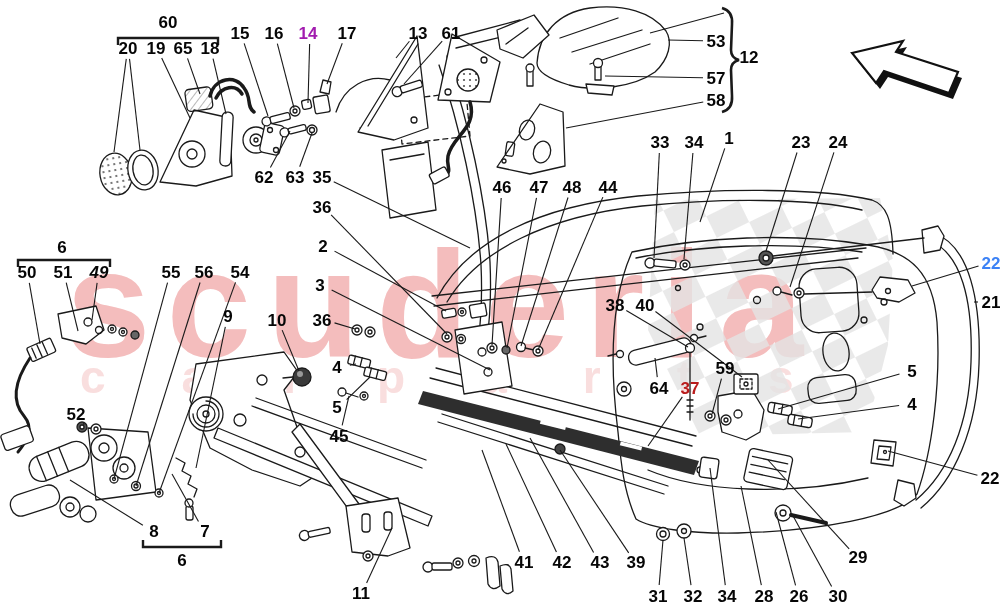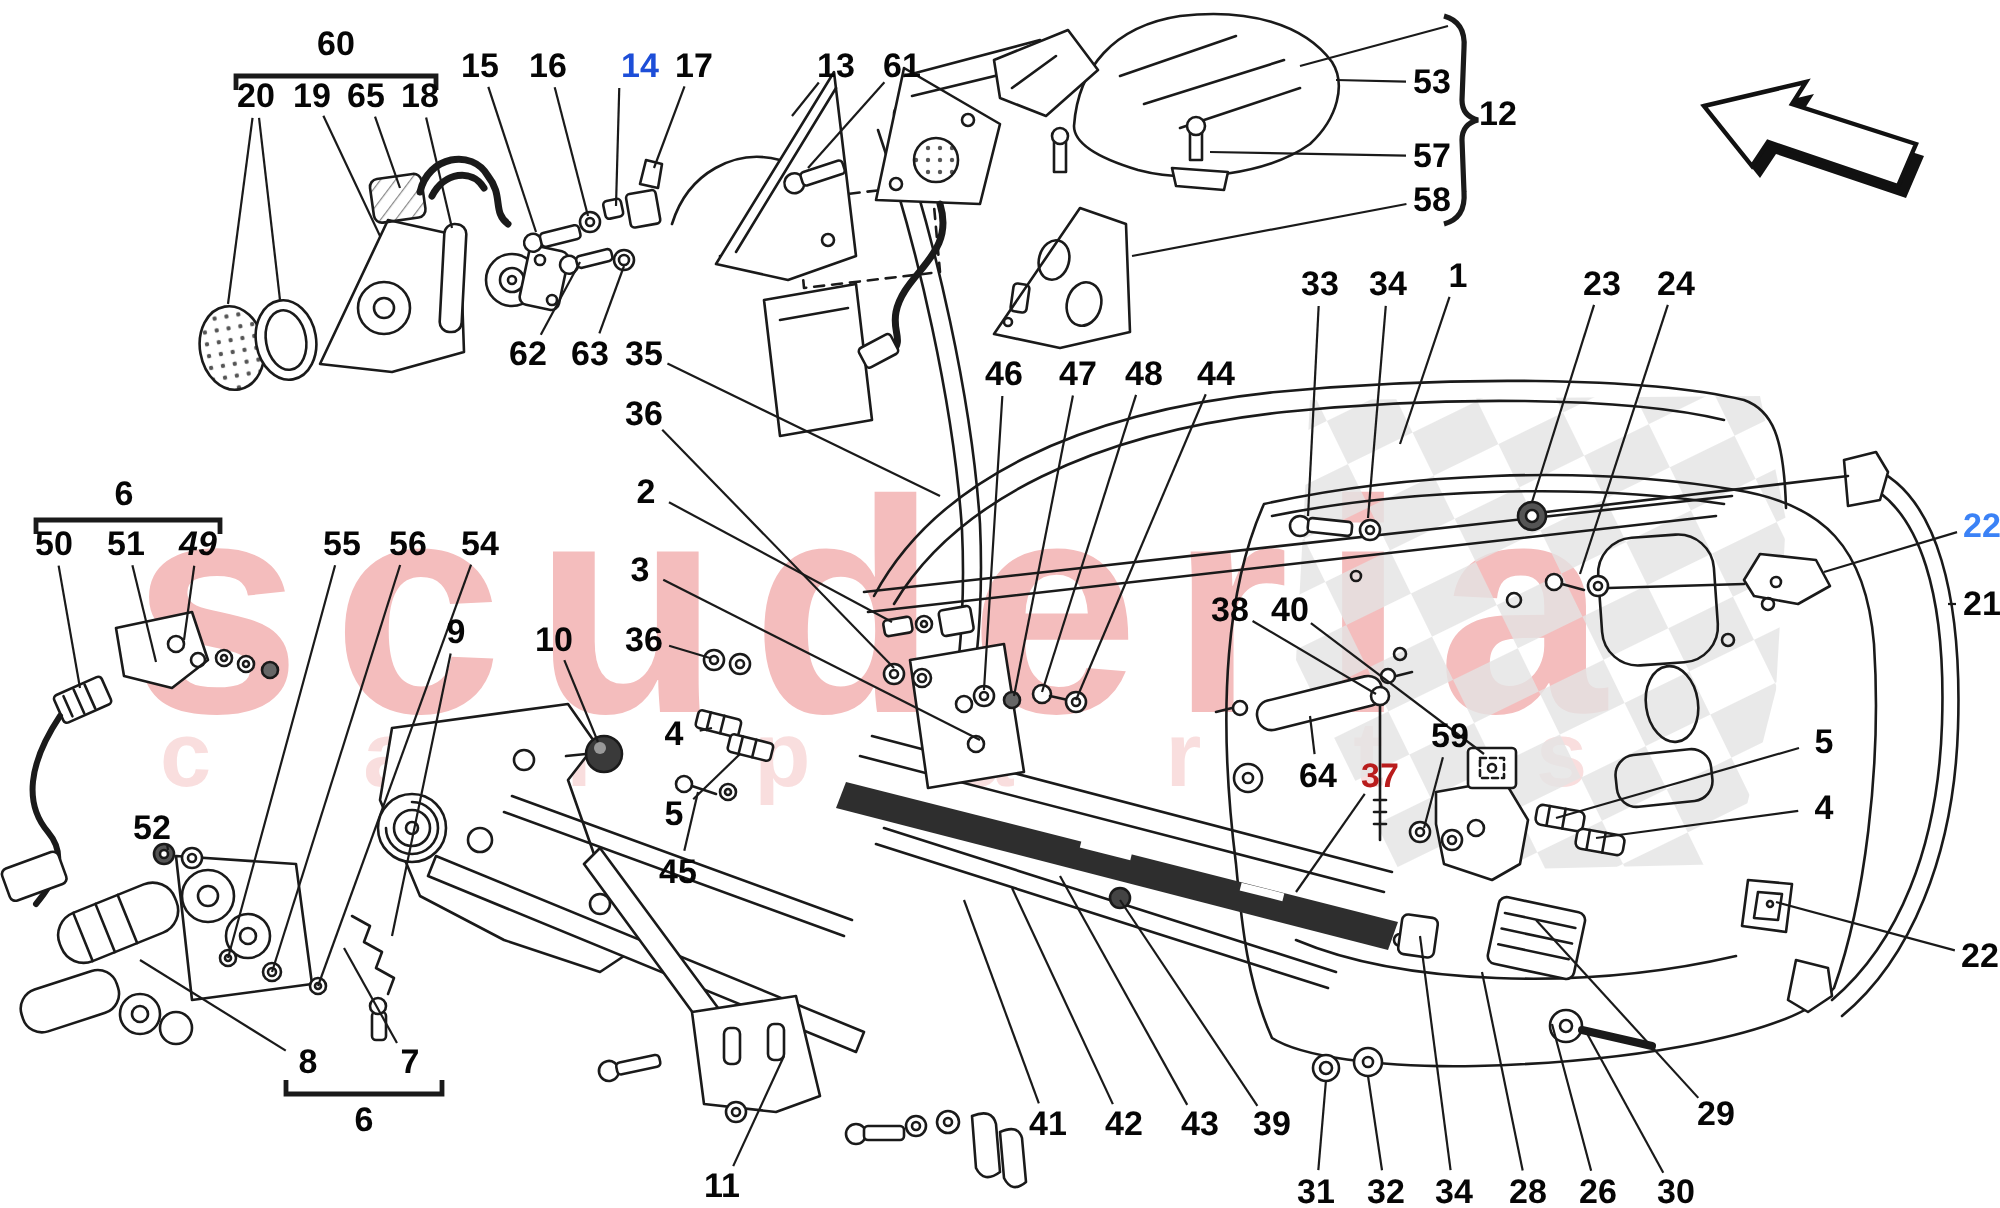--- a/index.html
+++ b/index.html
@@ -435,21 +435,21 @@
   </svg>
 
   <div id="labels">
       <div class="callout" style="left: 168px; top: 22px; color: rgb(6, 6, 6);">60</div>
       <div class="callout" style="left: 128px; top: 48px; color: rgb(6, 6, 6);">20</div>
       <div class="callout" style="left: 156px; top: 48px; color: rgb(6, 6, 6);">19</div>
       <div class="callout" style="left: 183px; top: 48px; color: rgb(6, 6, 6);">65</div>
       <div class="callout" style="left: 210px; top: 48px; color: rgb(6, 6, 6); text-align: right;">18</div>
       <div class="callout" style="left: 240px; top: 33px; color: rgb(6, 6, 6);">15</div>
       <div class="callout" style="left: 274px; top: 33px; color: rgb(6, 6, 6);">16</div>
-      <div class="callout" style="left: 320px; top: 33px; color: #1d4ed8;">14</div>
+      <div class="callout" style="left: 308px; top: 33px; color: #a21caf;">14</div>
       <div class="callout" style="left: 347px; top: 33px; color: rgb(6, 6, 6);">17</div>
       <div class="callout" style="left: 418px; top: 33px; color: rgb(6, 6, 6);">13</div>
       <div class="callout" style="left: 451px; top: 33px; color: rgb(6, 6, 6);">61</div>
       <div class="callout" style="left: 716px; top: 41px; color: rgb(6, 6, 6);">53</div>
       <div class="callout" style="left: 749px; top: 57px; color: rgb(6, 6, 6);">12</div>
       <div class="callout" style="left: 716px; top: 78px; color: rgb(6, 6, 6);">57</div>
       <div class="callout" style="left: 716px; top: 100px; color: rgb(6, 6, 6);">58</div>
       <div class="callout" style="left: 660px; top: 142px; color: rgb(6, 6, 6);">33</div>
       <div class="callout" style="left: 694px; top: 142px; color: rgb(6, 6, 6);">34</div>
       <div class="callout" style="left: 729px; top: 138px; color: rgb(6, 6, 6);">1</div>

